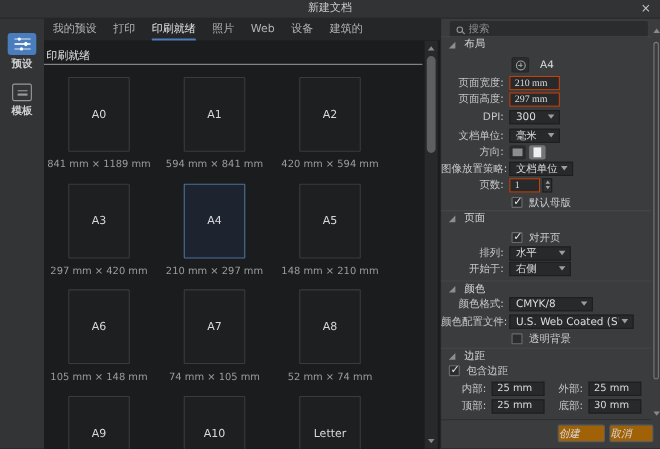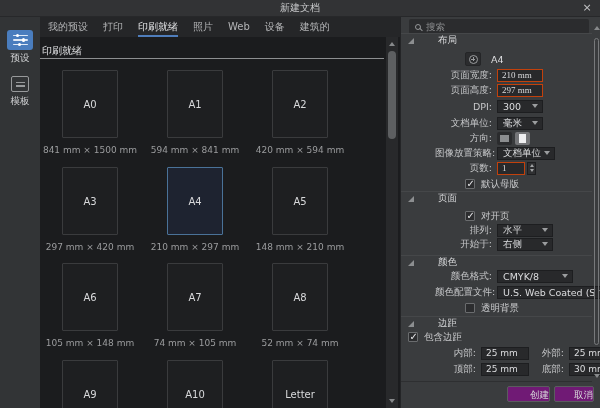--- a/index.html
+++ b/index.html
@@ -13,21 +13,21 @@
     -webkit-font-smoothing:antialiased;
   }
   
   .titlebar { position:absolute; left:0; top:0; width:600px; height:17px;
     background:#323335; border-bottom:1px solid #27282a; text-align:center;
     line-height:16px; color:#c9cacc; }
   .closex { position:absolute; right:6px; top:0; width:14px; height:16px;
     line-height:15px; color:#c2c3c5; font-size:11px; text-align:center; cursor:default; }
   
   .rail { position:absolute; left:0; top:17px; width:40px; height:391px; background:#323436; }
-  .rail-item { width:40px; text-align:center; }
+  .rail-item { width:40px; text-align:center;font-weight:bold; }
   .icon-presets { width:26px; height:20px; margin:13px auto 2px; background:#4a7dbe;
     border-radius:3px; display:flex; flex-direction:column; justify-content:center;
     align-items:center; gap:3px; }
   .icon-presets i { display:block; width:15px; height:1.5px; background:#dfe9f6;
     border-radius:1px; position:relative; }
   .icon-presets i:after { content:""; position:absolute; top:-1px; width:3.5px; height:3.5px;
     border-radius:50%; background:#ffffff; }
   .icon-presets i:nth-child(1):after { left:3px; }
   .icon-presets i:nth-child(2):after { left:9px; }
   .icon-presets i:nth-child(3):after { left:5px; }
@@ -60,26 +60,26 @@
   .arr.down { bottom:5px; border-top:4px solid #87898b; }
   
   .rpanel { position:absolute; left:400px; top:17px; width:200px; height:391px;
     background:#3a3c3e; border-left:1px solid #242527; font-size:9.5px; }
   .search { position:absolute; left:8px; top:2px; width:180px; height:15px;
     background:#2b2c2e; border-radius:2px; display:flex; align-items:center; gap:5px; padding:0 6px; }
   .mag { width:6px; height:6px; border:1px solid #939597; border-radius:50%; position:relative; flex:none; }
   .mag:after { content:""; position:absolute; width:4px; height:1px; background:#939597;
     right:-3px; bottom:-1px; transform:rotate(45deg); }
   .search input { flex:1; background:transparent; border:none; outline:none;
-    color:#d2d3d5; font-size:9.5px; font-family:Liberation Sans, sans-serif; min-width:0; }
+    color:#d2d3d5; font-size:9.5px; font-family:Liberation Mono, monospace; min-width:0; }
   .search input::placeholder { color:#8b8d8f; }
   .phead { position:absolute; left:0; width:191px; height:14px; display:flex;
-    align-items:center; gap:24px; padding-left:7px; color:#d7d8da; border-top:1px solid #454749; }
+    align-items:center; gap:8px; padding-left:7px; color:#d7d8da; border-top:1px solid #454749; }
   .tri { width:0; height:0; border-left:6px solid transparent; border-bottom:6px solid #8c8e90; }
-  .prow { position:absolute; left:0; width:191px; height:14px; display:flex; align-items:center;padding-left:34px; }
+  .prow { position:absolute; left:0; width:191px; height:14px; display:flex; align-items:center; }
   .plbl { width:62px; flex:none; text-align:right; padding-right:5px; color:#c6c7c9; white-space:nowrap; }
   .pinput { width:46px; height:13px; background:#28292b; border:1px solid #c2410c;
     color:#dcdddf; font-size:9px; font-family:Liberation Serif, serif; padding:0 4px; }
   .pdd { height:13px; background:#28292b; border:1px solid #1d1e20; display:flex;
     align-items:center; justify-content:space-between; padding:0 4px 0 5px; color:#dcdddf;text-align:right; }
   .pdd .txt { overflow:hidden; white-space:nowrap; }
   .dda { width:0; height:0; border-left:3px solid transparent; border-right:3px solid transparent;
     border-top:4px solid #9b9d9f; flex:none; margin-left:3px; }
   .dd46 { width:46px; } .dd112 { width:113px; }
   .chipbtn { width:16px; height:14px; background:#2b2c2e; border:1px solid #242527;
@@ -102,22 +102,22 @@
   .cb { width:10px; height:10px; background:#2c2d2f; border:1px solid #6a6c6e; border-radius:1px;
     flex:none; position:relative; }
   .cb.checked:after { content:"\2713"; position:absolute; left:0.5px; top:-2.5px;
     color:#e8e9eb; font-size:10px; }
   .cblbl { margin-left:6px; color:#c9cacc; }
   .ind { padding-left:64px; }
   .plbl.m1 { width:46px; } .plbl.m2 { width:34px; margin-left:6px; }
   .minput { width:48px; height:13px; background:#28292b; border:1px solid #1d1e20;
     color:#dcdddf; font-size:9px; font-family:inherit; padding:0 4px; }
   .footer { position:absolute; left:0; top:364px; width:191px; border-top:1px solid #2e2f31; height:1px; }
-  .btn { position:absolute; top:369px; width:43px; height:16px; line-height:15px; text-align:right;
-    background:#701a75; border:1px solid #5a5c5e; border-radius:2px; color:#d7d8da; }
+  .btn { position:absolute; top:369px; width:43px; height:16px; line-height:15px; text-align:left;
+    background:#a16207; border:1px solid #5a5c5e; border-radius:2px; color:#d7d8da;font-style:italic; }
   
   .rsb { position:absolute; left:192px; top:9px; width:7px; height:352px; }
   .rsb .rthumb { position:absolute; left:1px; top:12px; width:5px; height:307px;
     border:1px solid #77797b; border-radius:3px; }
   .rsb .arr { left:0.5px; }
   .rsb .arr.up { top:0; }
   .rsb .arr.down { bottom:0; }
 </style>
 </head>
 <body>
@@ -156,21 +156,21 @@
 </div>
 
 <div class="gridarea">
   <div class="sectiontitle">印刷就绪</div>
   <div class="sectionrule"></div>
 
   <div class="pcard" style="left:-5px;top:33px">
     <div class="pbox">
         <span class="pname">A0</span>
       </div>
-    <div class="pdims">841 mm × 1500 mm</div>
+    <div class="pdims">841 mm × 1189 mm</div>
   </div>
   <div class="pcard" style="left:100px;top:33px">
     <div class="pbox">
         <span class="pname">A1</span>
       </div>
     <div class="pdims">594 mm × 841 mm</div>
   </div>
   <div class="pcard" style="left:205px;top:33px">
     <div class="pbox">
         <span class="pname">A2</span>

